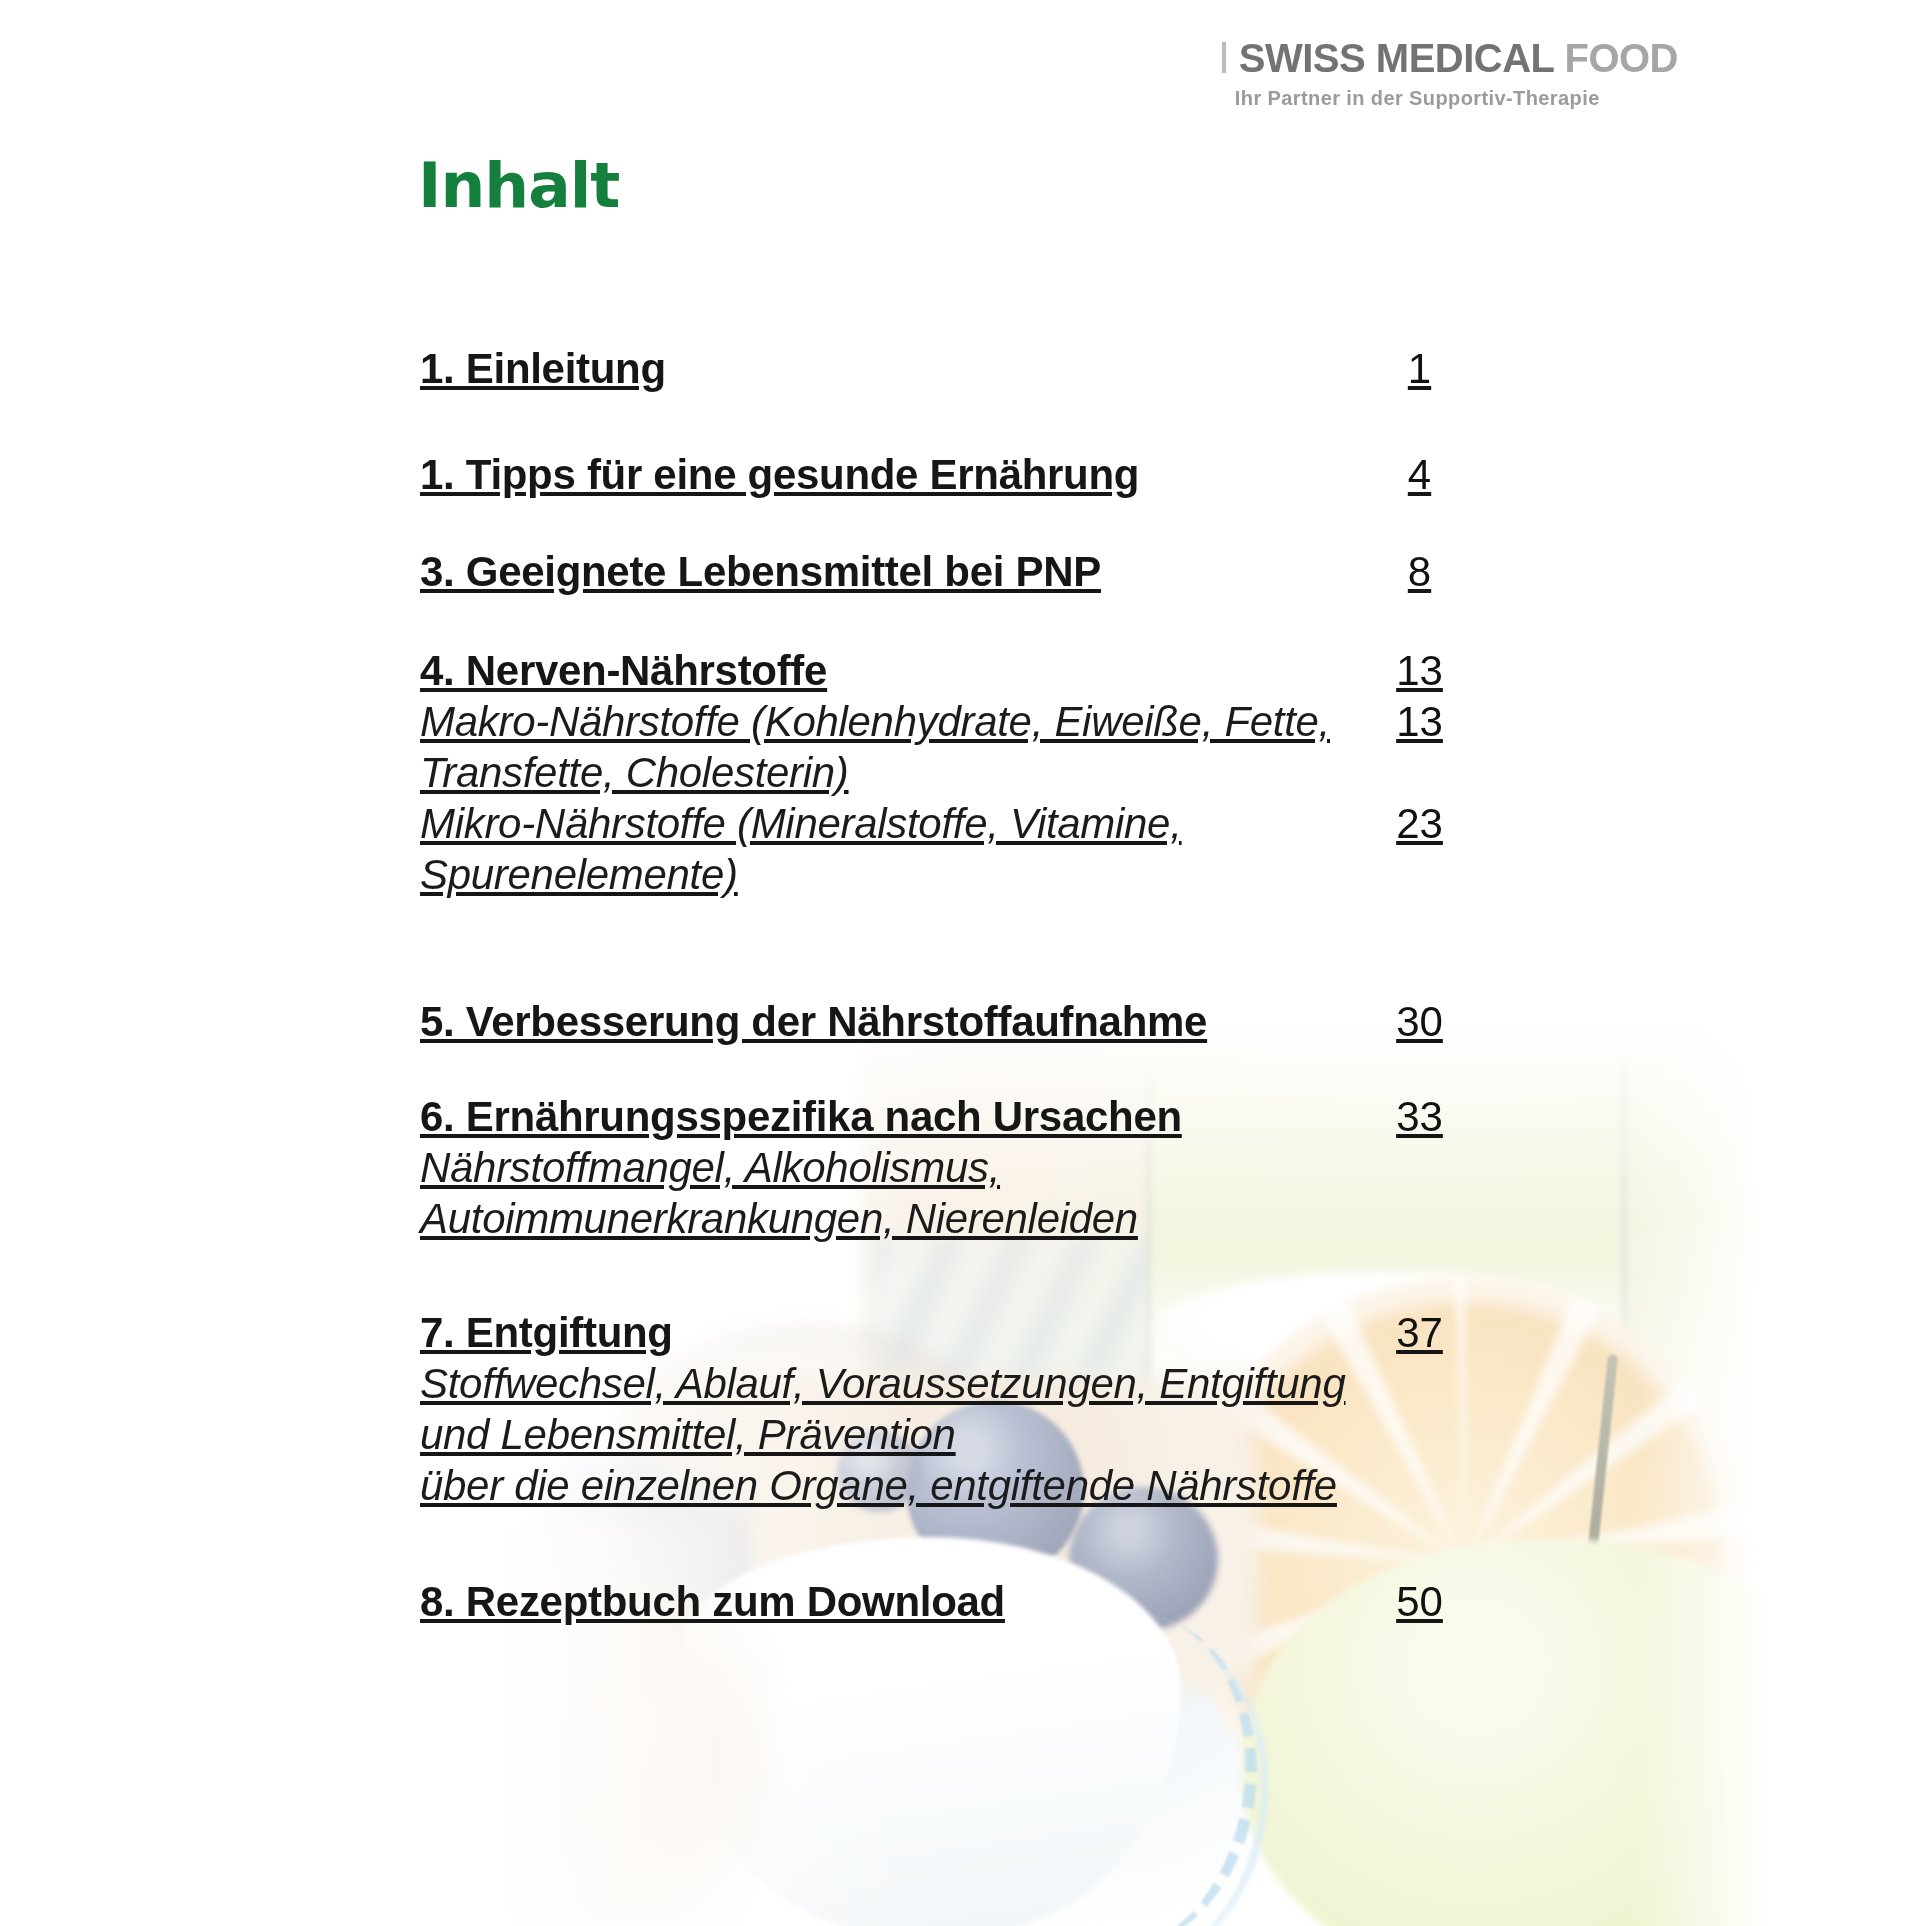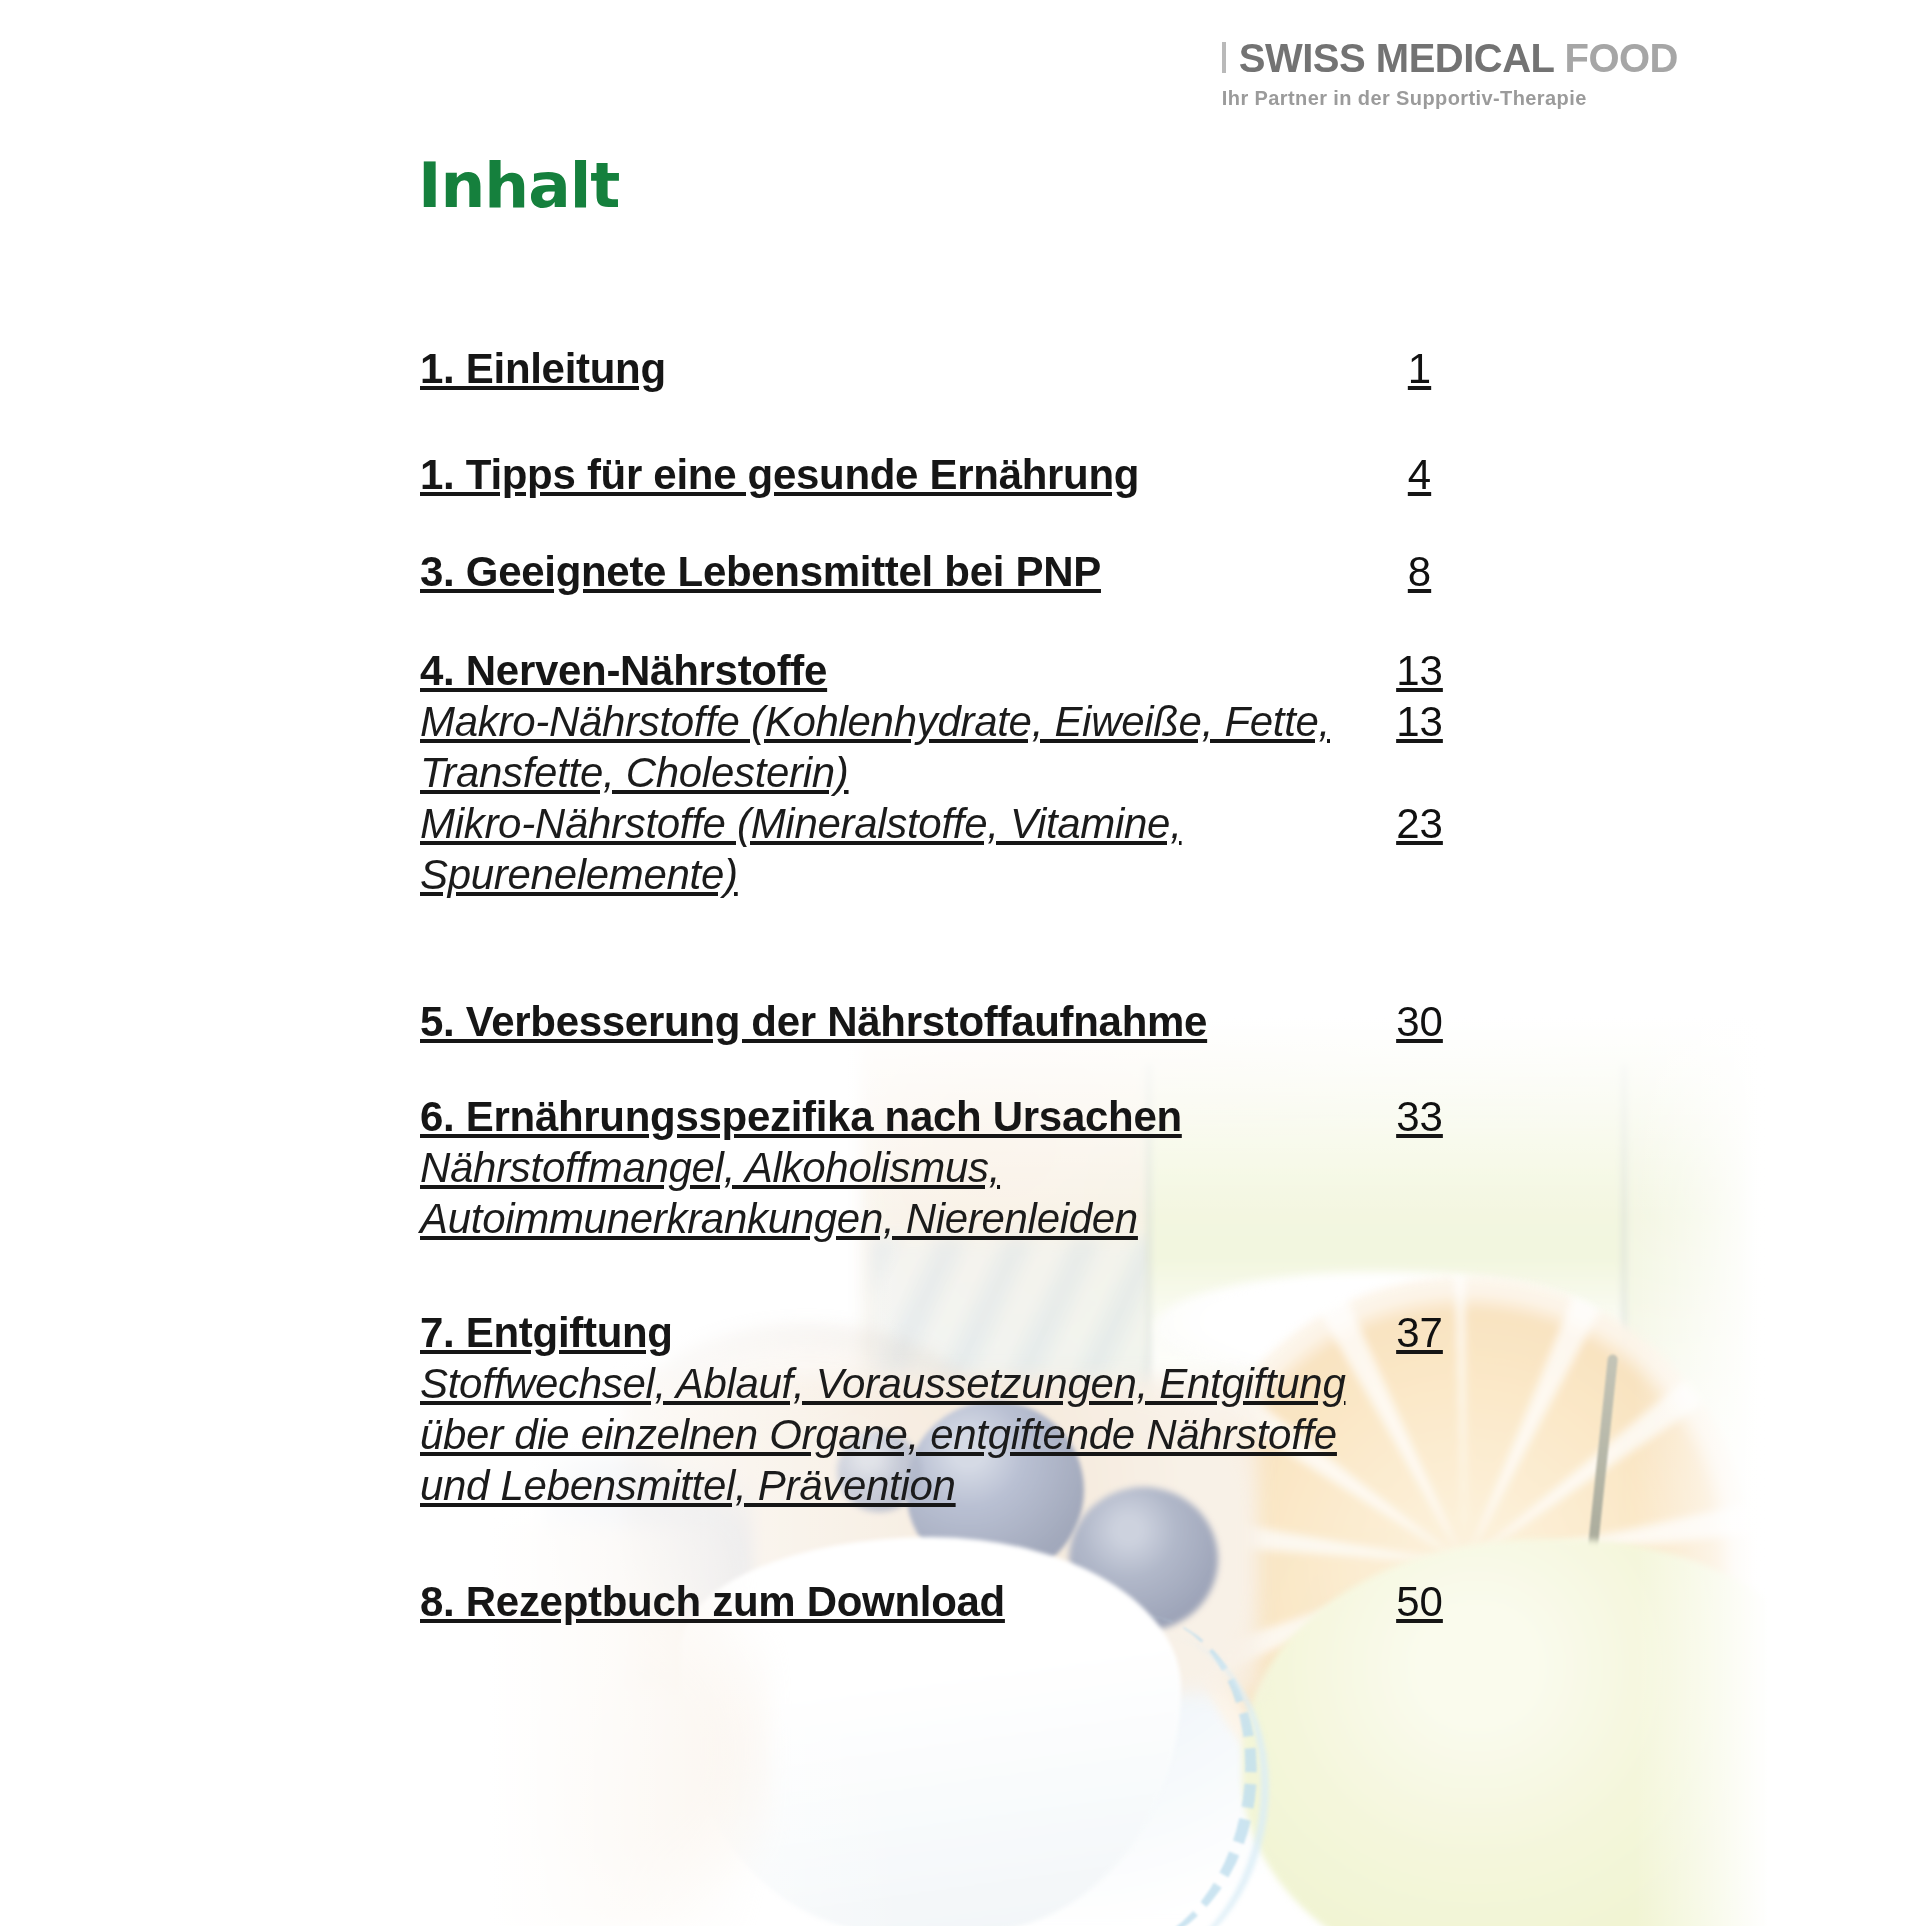--- a/index.html
+++ b/index.html
@@ -73,21 +73,21 @@
   .guard-left{left:0;top:0;width:411px;height:1927px;background:#ffffff;}
   .guard-right{left:1772px;top:0;width:154px;height:1927px;background:#ffffff;}
 
   
   #content{position:absolute;inset:0;z-index:5;}
 
   .logo{position:absolute;top:38px;right:249px;}
   .logo-row{display:flex;align-items:flex-start;}
   .logo-bar{display:inline-block;width:4px;height:31px;background:#b9b9b9;margin-right:13px;margin-top:4px;}
   .logo-name{font-size:40px;font-weight:700;letter-spacing:-0.5px;line-height:1;white-space:nowrap;}
-  .logo-tag{margin-top:9px;margin-left:0;font-size:20px;font-weight:700;letter-spacing:0.4px;color:#9b9b9b;white-space:nowrap;}
+  .logo-tag{margin-top:9px;margin-left:13px;font-size:20px;font-weight:700;letter-spacing:0.4px;color:#9b9b9b;white-space:nowrap;}
 
   .page-title{position:absolute;left:418px;top:149px;font-size:63px;font-weight:800;
     letter-spacing:-1px;color:#15803d;font-family:"DejaVu Sans","Liberation Sans",sans-serif;}
 
   #toc{position:absolute;left:0;top:0;width:100%;height:100%;}
   .entry{position:absolute;left:420px;width:1045px;}
   .line{display:flex;align-items:baseline;height:51px;font-size:42px;line-height:51px;text-decoration:underline;}
   .t{flex:1;letter-spacing:-0.3px;color:#161616;white-space:nowrap;}
   .t.bold{font-weight:700;}
   .t.italic{font-style:italic;font-weight:400;color:#1b1b1b;}
@@ -204,25 +204,25 @@
       <div class="entry entry-6">
         <div class="line">
           <span class="t bold">7. Entgiftung</span>
           <span class="p">37</span>
         </div>
         <div class="line">
           <span class="t italic">Stoffwechsel, Ablauf, Voraussetzungen, Entgiftung</span>
           <span class="p"></span>
         </div>
         <div class="line">
+          <span class="t italic">und Lebensmittel, Prävention</span>
+          <span class="p"></span>
+        </div>
+        <div class="line">
           <span class="t italic">über die einzelnen Organe, entgiftende Nährstoffe</span>
-          <span class="p"></span>
-        </div>
-        <div class="line">
-          <span class="t italic">und Lebensmittel, Prävention</span>
           <span class="p"></span>
         </div>
       </div>
       <div class="entry entry-7">
         <div class="line">
           <span class="t bold">8. Rezeptbuch zum Download</span>
           <span class="p">50</span>
         </div>
       </div>
     </div>

